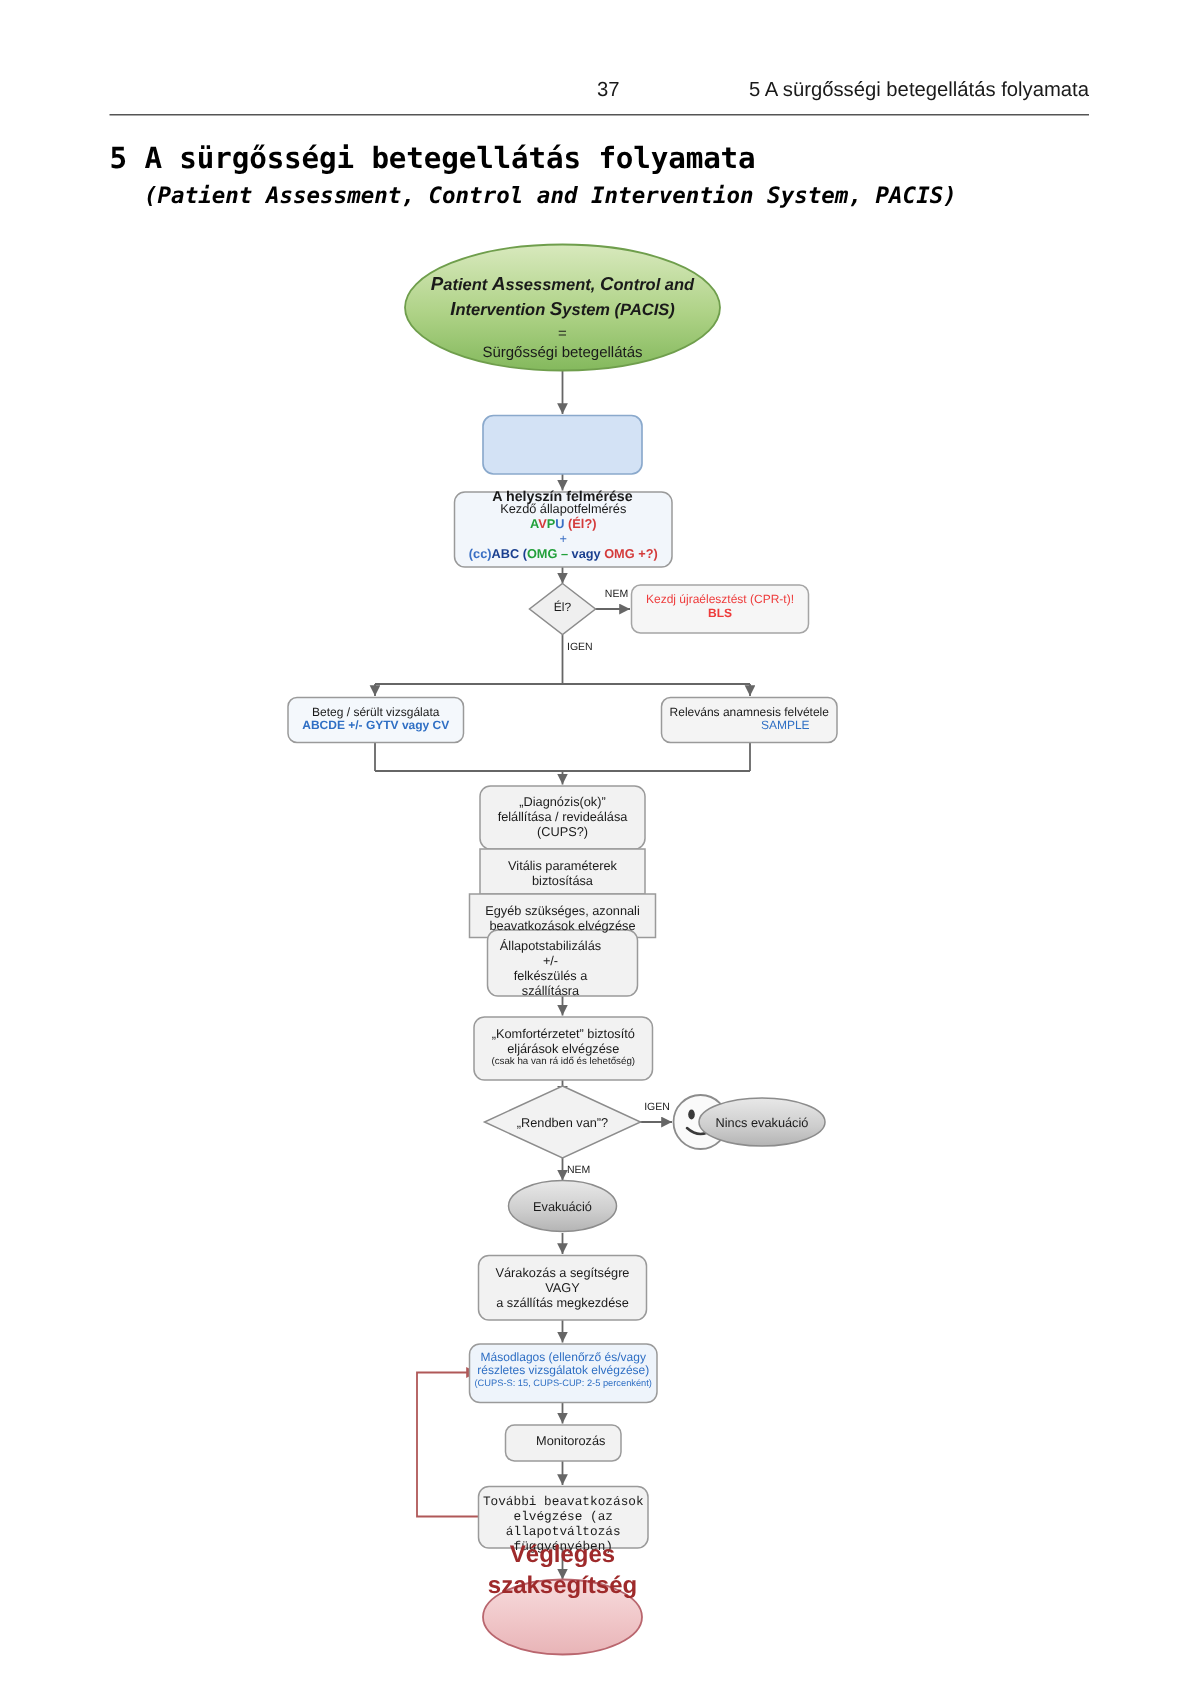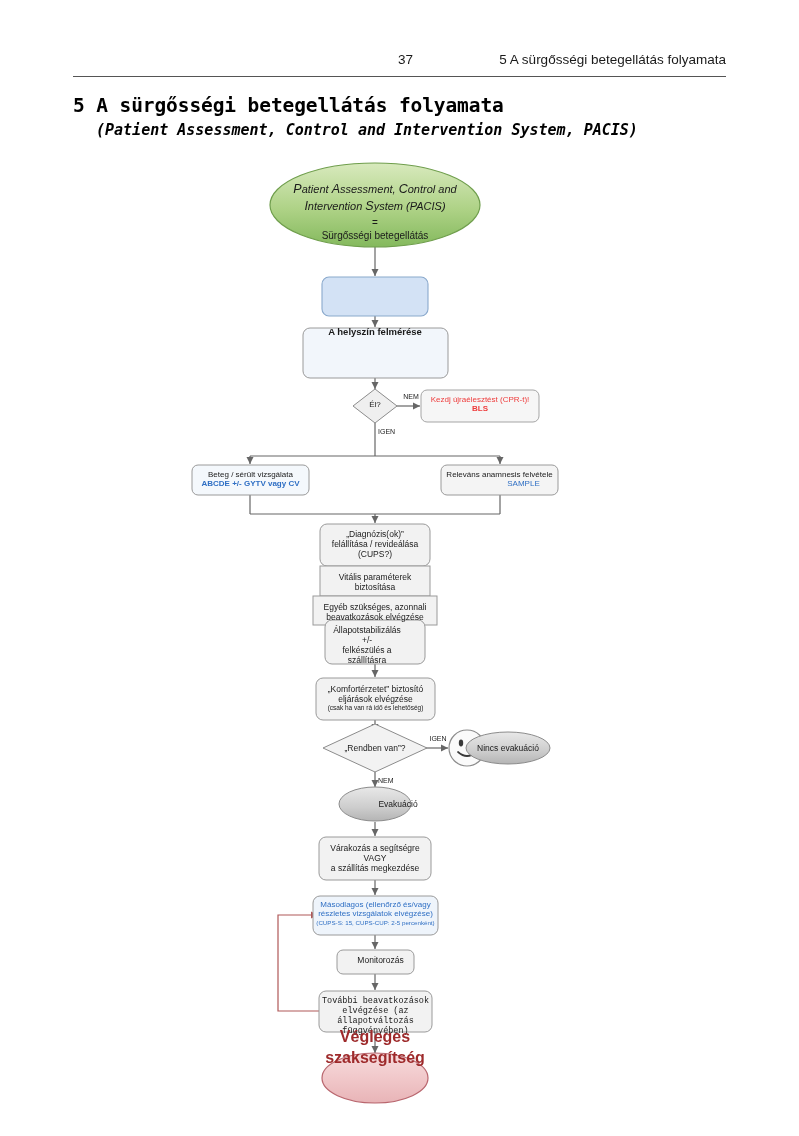--- a/index.html
+++ b/index.html
@@ -213,30 +213,36 @@
     <rect x="313" y="746" width="125" height="39" rx="7" ry="7" fill="#eef4fb" stroke="#9a9a9a" stroke-width="1"></rect>
 
     <rect x="337" y="800" width="77" height="24" rx="6" ry="6" fill="#f2f2f2" stroke="#9a9a9a" stroke-width="1"></rect>
 
     <rect x="319" y="841" width="113" height="41" rx="7" ry="7" fill="#f2f2f2" stroke="#9a9a9a" stroke-width="1"></rect>
 
     <ellipse cx="375" cy="928" rx="53" ry="25" fill="url(#pinkGrad)" stroke="#b9666e" stroke-width="1.2"></ellipse>
   </svg>
 
   <div class="node-text" style="left:258px; top:31px; width:234px; font-size:11px;">
-    <div style="font-weight:normal; font-style:italic; line-height:1.35;">
+    <div style="font-weight:bold; font-style:italic; line-height:1.35;">
       <span id="pacis-l1"><span style="font-size: 12.5px;">P</span><span>atient </span><span style="font-size: 12.5px;">A</span><span>ssessment, </span><span style="font-size: 12.5px;">C</span><span>ontrol and</span></span><br>
       <span id="pacis-l2"><span style="font-size: 12.5px;">I</span><span>ntervention </span><span style="font-size: 12.5px;">S</span><span>ystem (PACIS)</span></span>
     </div>
     <div style="font-size:10px; line-height:1.5;">=</div>
     <div style="font-size:10px;">Sürgősségi betegellátás</div>
   </div>
 
   <div class="node-text" style="left:322px; top:140px; width:106px; font-size:9.5px; font-weight:bold;margin-top:36px;">A helyszín felmérése</div>
 
+  <div class="node-text" style="left:303px; top:184px; width:145px; font-size:8.5px;">
+    <div>Kezdő állapotfelmérés</div>
+    <div id="avpu-line" style="font-weight:bold;"><span style="color: rgb(34, 160, 58);">A</span><span style="color: rgb(212, 59, 59);">V</span><span style="color: rgb(34, 160, 58);">P</span><span style="color: rgb(58, 111, 196);">U</span><span style="color: rgb(212, 59, 59);"> (Él?)</span></div>
+    <div style="color:#3a6fc4;">+</div>
+    <div id="ccabc-line" style="font-weight:bold;"><span style="color: rgb(58, 111, 196);">(cc)</span><span style="color: rgb(26, 63, 143);">ABC (</span><span style="color: rgb(34, 160, 58);">OMG – </span><span style="color: rgb(26, 63, 143);">vagy </span><span style="color: rgb(212, 59, 59);">OMG +?)</span></div>
+  </div>
 
   <div class="node-text" style="left:353px; top:250px; width:44px; font-size:8px;">Él?</div>
 
   <div class="node-text" style="left:396px; top:243px; width:30px; font-size:7px;">NEM</div>
 
   <div class="node-text" style="left:378px; top:278px; width:30px; font-size:7px; text-align:left;">IGEN</div>
 
   <div class="node-text" style="left:421px; top:245px; width:118px; font-size:8px; color:#ee3b3b;">
     <div>Kezdj újraélesztést (CPR-t)!</div>
     <div style="font-weight:bold;">BLS</div>
@@ -281,21 +287,21 @@
   </div>
 
   <div class="node-text" style="left:325px; top:593px; width:100px; font-size:8.5px;">„Rendben van”?</div>
 
   <div class="node-text" style="left:424px; top:585px; width:28px; font-size:7px;">IGEN</div>
 
   <div class="node-text" style="left:378px; top:627px; width:28px; font-size:7px; text-align:left;">NEM</div>
 
   <div class="node-text" style="left:466px; top:593px; width:84px; font-size:8.5px;">Nincs evakuáció</div>
 
-  <div class="node-text" style="left:339px; top:649px; width:72px; font-size:8.5px;padding-left:23px;">Evakuáció</div>
+  <div class="node-text" style="left:339px; top:649px; width:72px; font-size:8.5px;">Evakuáció</div>
 
   <div class="node-text" style="left:319px; top:693px; width:112px; font-size:8.5px;">
     <div>Várakozás a segítségre</div>
     <div>VAGY</div>
     <div>a szállítás megkezdése</div>
   </div>
 
   <div class="node-text" style="left:311px; top:750px; width:129px; font-size:8px; color:#2f6fc4;">
     <div>Másodlagos (ellenőrző és/vagy</div>
     <div>részletes vizsgálatok elvégzése)</div>

